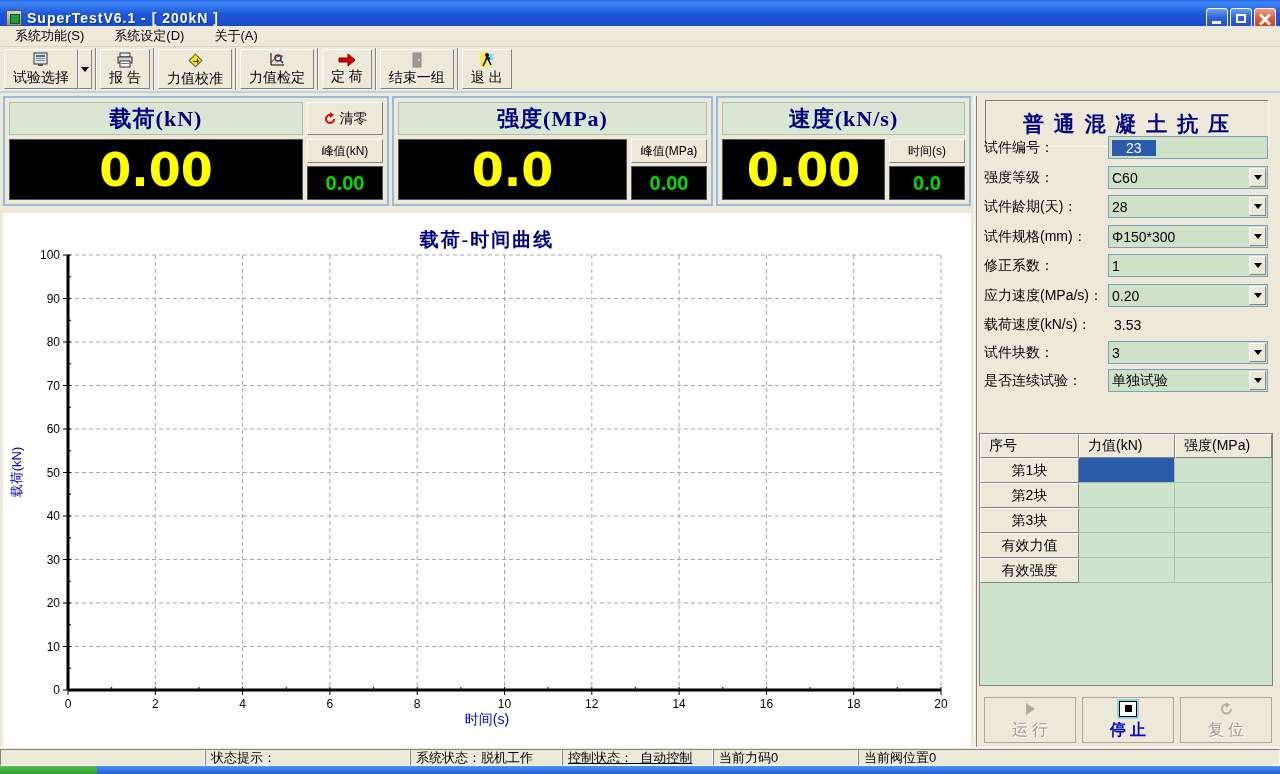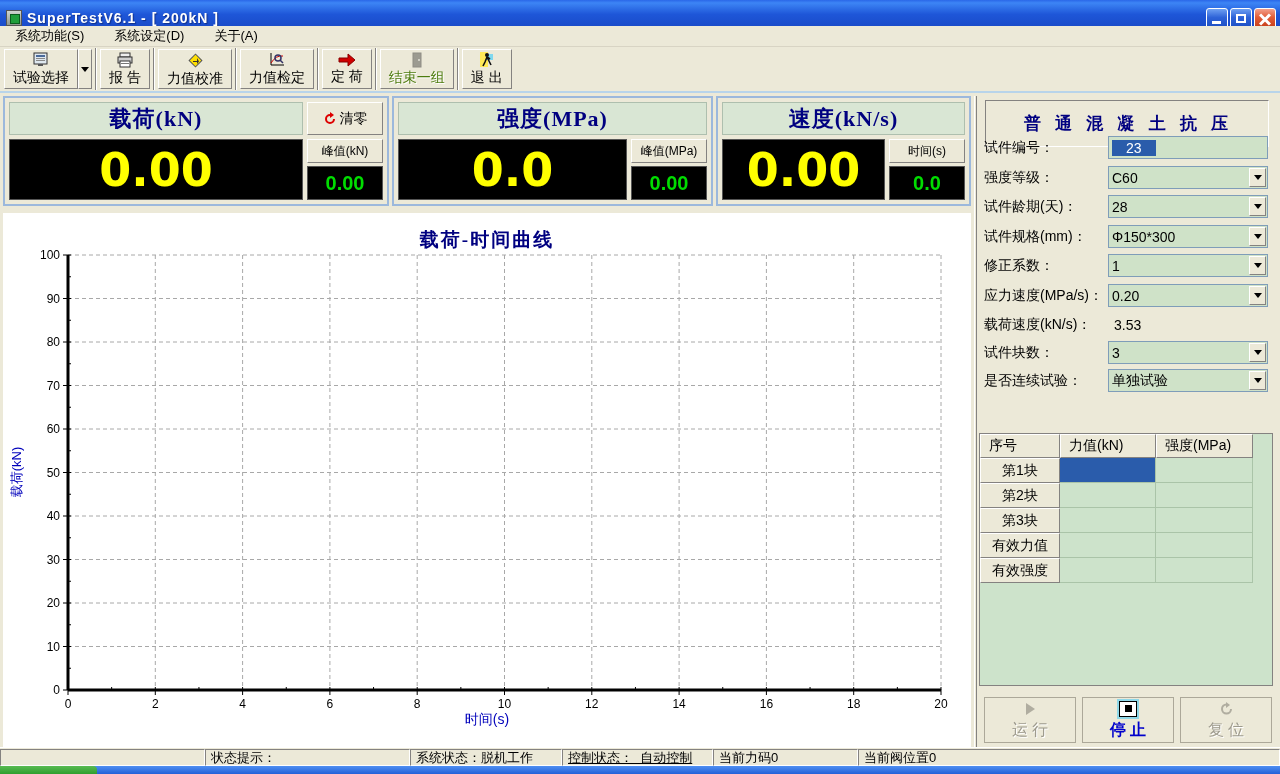--- a/index.html
+++ b/index.html
@@ -27,21 +27,21 @@
   .menubar { position:absolute; left:0; top:26px; width:1280px; height:21px; background:#ece9d8;
     display:flex; align-items:center; font-size:13px; border-bottom:1px solid #d8d4c4; }
   .menu-item { padding:2px 15px; cursor:default; }
 
   .toolbar { position:absolute; left:0; top:47px; width:1280px; height:46px; background:#ece9d8;
     border-bottom:2px solid #b8d4ea; display:flex; align-items:center; padding-left:4px; }
   .tb-btn { height:40px; background:#ece9d8; border:1px solid; border-color:#fff #848280 #848280 #fff;
     display:flex; flex-direction:column; align-items:center; justify-content:center; gap:1px;
     font-size:14px; color:#000; padding:4px 8px; }
   .tb-btn .tb-icon { height:18px; display:flex; align-items:center; justify-content:center; }
-  .tb-btn.disabled { color:#4d7c0f; text-shadow:1px 1px 0 #fff; }
+  .tb-btn.disabled { color:#000000; text-shadow:1px 1px 0 #fff; }
   .tb-btn.disabled svg { opacity:.45; filter:grayscale(1); }
   .tb-drop { width:14px; height:40px; border:1px solid; border-color:#fff #848280 #848280 #fff;
     display:flex; align-items:center; justify-content:center; }
   .tb-drop .arr { width:0; height:0; border-left:4px solid transparent; border-right:4px solid transparent; border-top:5px solid #000; }
   .tb-sep { width:2px; height:42px; margin:0 3px; border-left:1px solid #848280; border-right:1px solid #fff; }
 
   
   .panel { position:absolute; top:96px; height:110px; border:2px solid #9cb8dc; background:#ece9d8; padding:4px; }
   .panel-grid { display:grid; grid-template-rows:33px 61px; grid-column-gap:4px; grid-row-gap:4px; height:100%; }
   .pg2 { grid-template-columns:1fr 76px; }
@@ -65,39 +65,39 @@
   .ylab { position:absolute; left:-86px; top:250px; width:200px; text-align:center; transform:rotate(-90deg);
     color:#0000bb; font-size:13px; }
   .xlab { position:absolute; left:0; width:100%; top:498px; text-align:center; color:#0000bb; font-size:14px; }
 
   
   .right-divider { position:absolute; left:974px; top:96px; width:3px; height:651px;
     border-left:1px solid #fff; border-right:1px solid #848280; }
   .rpanel { position:absolute; left:978px; top:96px; width:302px; height:651px; background:#ece9d8; }
   .rtitle { position:absolute; left:7px; top:4px; width:284px; height:47px;
     border:1px solid; border-color:#848280 #fff #fff #848280; display:flex; align-items:center; justify-content:center;
-    color:#000080; font-weight:bold; font-size:17px; letter-spacing:2px; font-family:Liberation Mono, monospace; }
+    color:#000080; font-weight:bold; font-size:21px; letter-spacing:2px; font-family:Liberation Sans, sans-serif; }
   .frow { position:absolute; left:6px; width:292px; height:24px; display:flex; align-items:center; }
   .flabel { font-size:14px; color:#000; }
   .ffield { position:absolute; left:124px; top:0; width:160px; height:23px; background:#cfe2c8;
     border:1px solid #7f9db9; display:flex; align-items:center; padding-left:3px; font-size:14px; }
   .ffield .dd { position:absolute; right:1px; top:1px; width:17px; height:19px; background:#ece9d8;
     border:1px solid; border-color:#fff #848280 #848280 #fff; display:flex; align-items:center; justify-content:center; }
   .dd .arr { width:0; height:0; border-left:4px solid transparent; border-right:4px solid transparent; border-top:5px solid #000; }
   .sel-text { background:#2a5cab; color:#fff; padding:0 14px; }
   .fstatic { position:absolute; left:130px; font-size:14px; }
 
   .rtable { position:absolute; left:1px; top:337px; width:294px; height:253px; background:#cde3cb;
     border:1px solid #848280; }
   .trow { display:flex; }
   .th, .rowlab { background:#ece9d8; border:1px solid; border-color:#fff #848280 #848280 #fff;
     font-size:14px; display:flex; align-items:center; }
   .th { height:24px; padding-left:8px; }
   .rowlab { height:25px; justify-content:center; }
-  .c0 { width:80px;text-align:right; } .c1 { width:96px; } .c2 { width:97px; }
+  .c0 { width:99px;text-align:right; } .c1 { width:96px; } .c2 { width:97px; }
   .dcell { height:25px; border-right:1px solid #aac4a8; border-bottom:1px solid #aac4a8; background:#cde3cb; }
   .dcell.selected { background:#2a5cab; }
 
   .ctl-btn { position:absolute; top:601px; width:92px; height:46px; background:#ece9d8;
     border:1px solid #aca899; display:flex; flex-direction:column; align-items:center; justify-content:center; gap:2px;
     font-size:16px; font-family:"Liberation Serif",serif; }
   .ctl-btn.disabled { color:#9d9a8d; text-shadow:1px 1px 0 #fff; }
   .ctl-btn .cicon { height:18px; display:flex; align-items:center; justify-content:center; }
   .stop-ic { width:18px; height:16px; background:#fff; border:1px solid #000; outline:2px solid #8fd8e8;
     display:flex; align-items:center; justify-content:center; }

